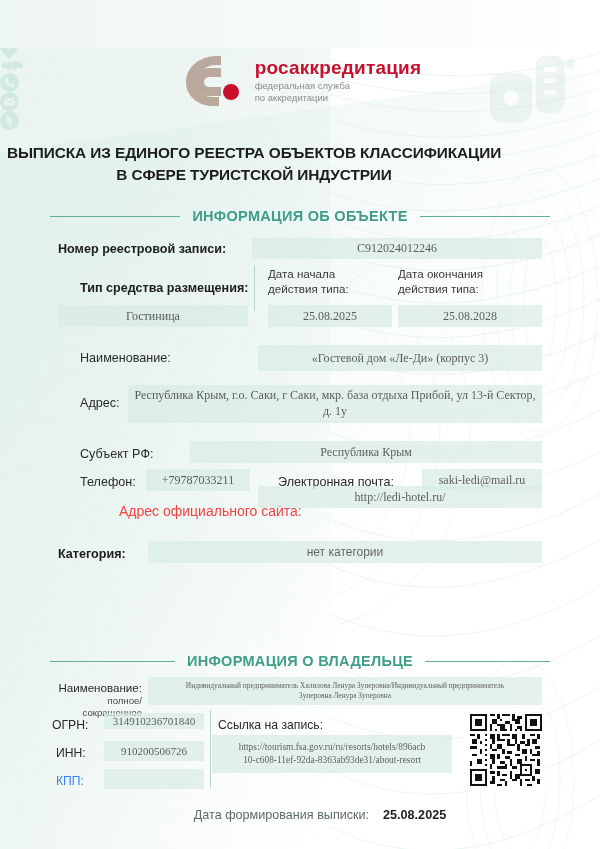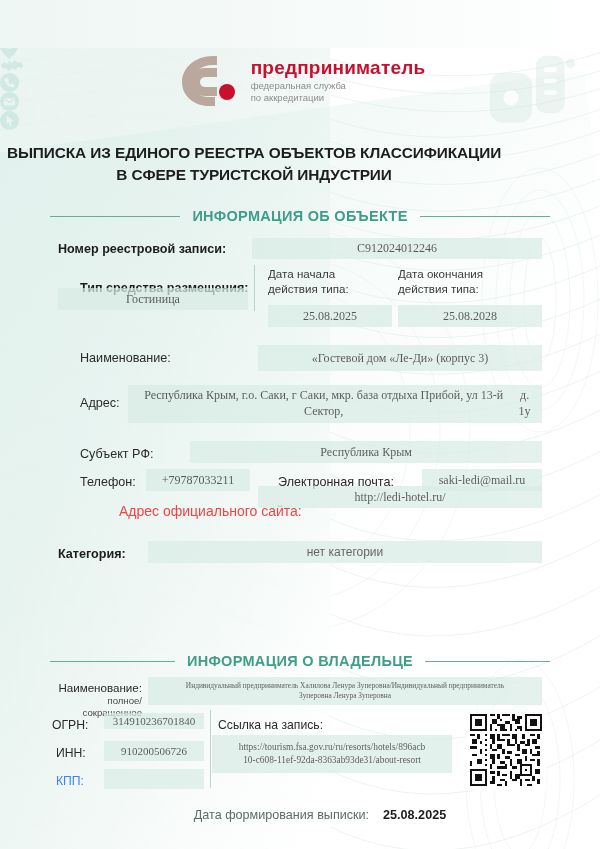--- a/index.html
+++ b/index.html
@@ -171,33 +171,33 @@
   }
   .col-head {
     position: absolute;
     font-size: 11.6px;
     color: #3a3a3a;
     line-height: 1.3;
   }
   #dt-start-head { left: 268px; top: 266px; }
   #dt-end-head   { left: 398px; top: 266px; }
 
-  #type-value   { left: 58px;  top: 288px; width: 190px; }
+  #type-value   { left: 58px;  top: 305px; width: 190px; }
   #dt-start-val { left: 268px; top: 305px; width: 124px; }
   #dt-end-val   { left: 398px; top: 305px; width: 144px; }
 
   #row-name-icon { left: 50px; top: 348px; }
   #name-label { position: absolute; left: 80px; top: 351px; font-size: 12.6px; color: #2a2a2a; }
   #name-value { left: 258px; top: 345px; width: 284px; height: 26px; }
 
   #row-addr-icon { left: 52px; top: 391px; }
   #addr-label { position: absolute; left: 80px; top: 396px; font-size: 12.6px; color: #2a2a2a; }
   #addr-value {
     left: 128px; top: 385px; width: 414px; height: 38px;
-    flex-direction: row; justify-content: center; padding: 16px 6px;
+    flex-direction: column; justify-content: center; padding: 16px 6px;
   }
   #addr-value .field-val { line-height: 1.32; }
 
   #row-subj-icon { left: 50px; top: 446px; }
   #subj-label { position: absolute; left: 80px; top: 447px; font-size: 12.6px; color: #2a2a2a; }
   #subj-value { left: 190px; top: 441px; width: 352px; }
 
   #row-phone-icon { left: 52px; top: 472px; }
   #phone-label { position: absolute; left: 80px; top: 475px; font-size: 12.6px; color: #2a2a2a; }
   #phone-value { left: 146px; top: 469px; width: 104px; }
@@ -344,21 +344,21 @@
 
   <div class="header">
     <svg class="logo-mark" viewBox="0 0 66 58">
       <path d="M38 4 C20 4 7 16 7 30 C7 44 19 54 34 54 L40 54 L40 45 L34 45
                C24 45 17 39 17 30 C17 21 25 13 38 13 L42 13 L42 4 Z" fill="#b9a89b"></path>
       <path d="M42 16 L42 25 L31 25 C27 25 25 27 25 30 C25 33 27 35 31 35 L42 35 L42 44
                L30 44 C21 44 16 38 16 30 C16 22 21 16 30 16 Z" fill="#b9a89b"></path>
       <circle cx="52" cy="40" r="8" fill="#c8102e"></circle>
     </svg>
     <div class="logo-text">
-      <div class="logo-title">предприниматель</div>
+      <div class="logo-title">росаккредитация</div>
       <div class="logo-sub">
         <div>федеральная служба</div>
         <div>по аккредитации</div>
       </div>
     </div>
   </div>
 
   <div class="doc-title">
     <div>ВЫПИСКА ИЗ ЕДИНОГО РЕЕСТРА ОБЪЕКТОВ КЛАССИФИКАЦИИ</div>
     <div>В СФЕРЕ ТУРИСТСКОЙ ИНДУСТРИИ</div>

